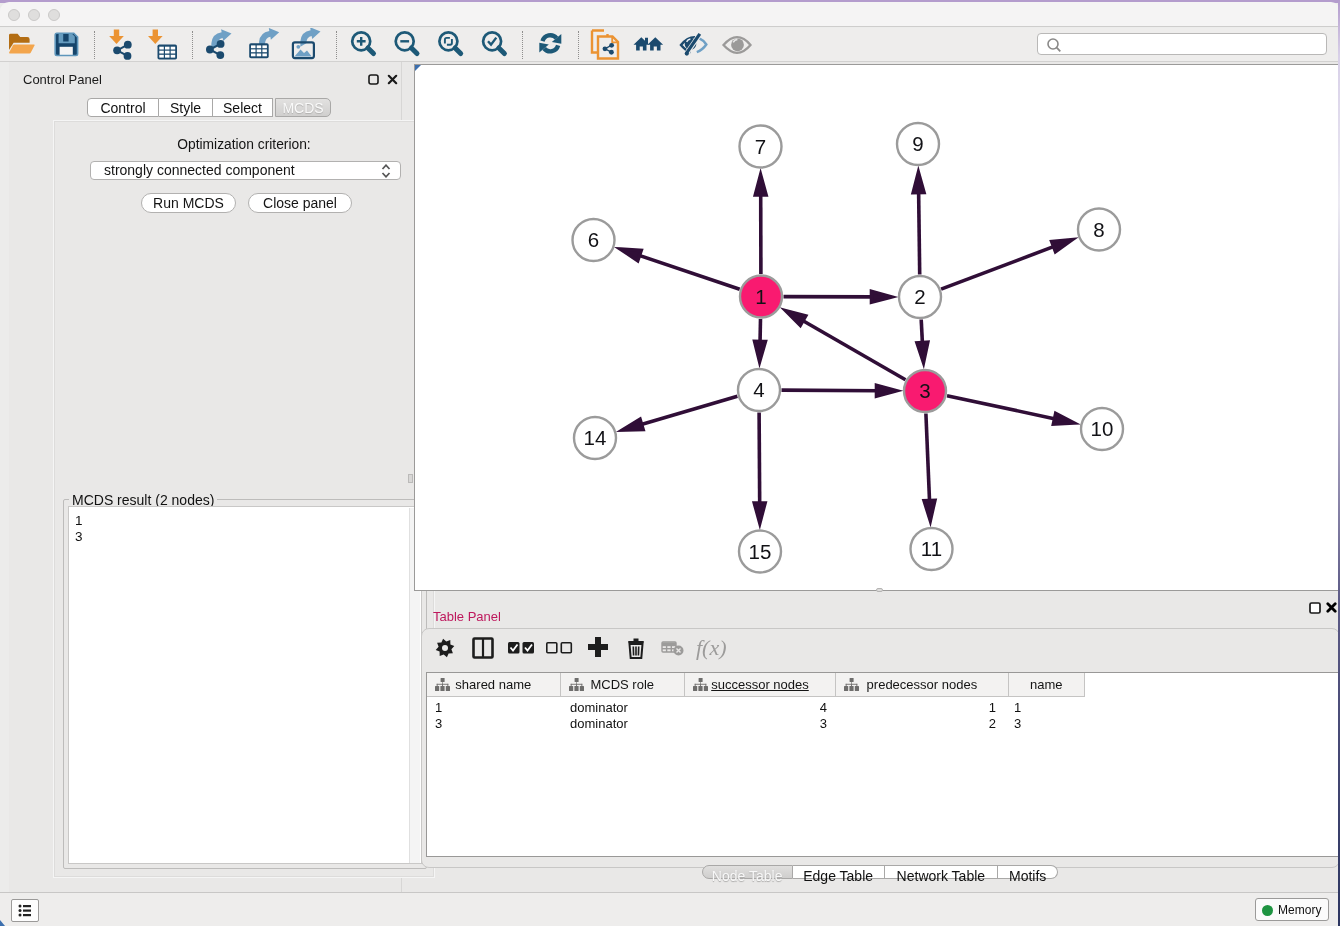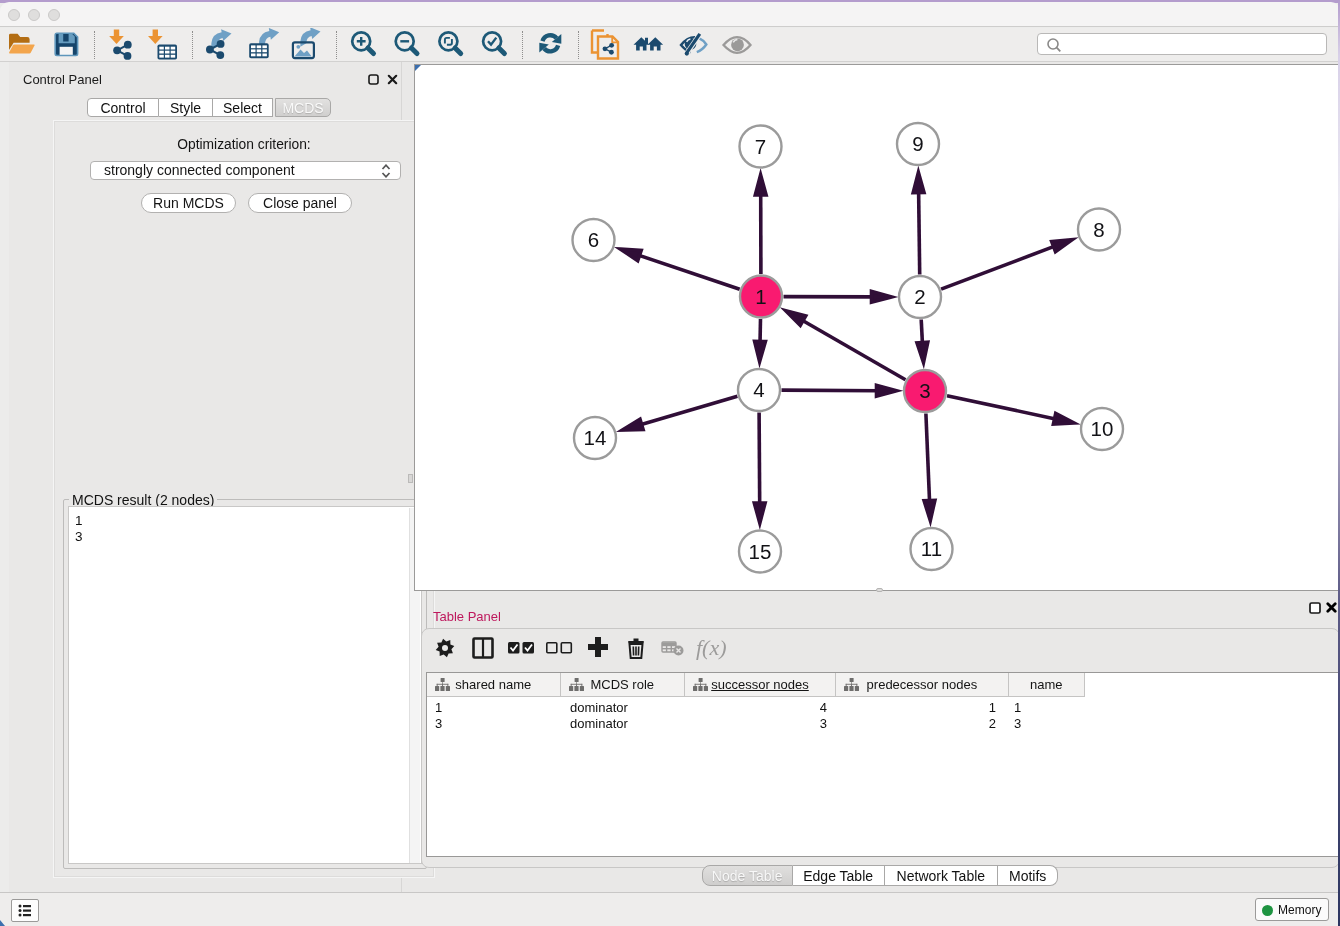--- a/index.html
+++ b/index.html
@@ -58,21 +58,21 @@
 
 #tablepanel { position:absolute; left:405px; top:532px; width:929px; height:296px; }
 #tp-title { position:absolute; left:19px; top:8px; font-size:13px; color:#be185d;margin-top:7px; }
 #tp-box { position:absolute; left:7px; top:34px; width:919px; height:240px;
   background:#e9e8e7; border:1px solid #c8c7c6; border-radius:8px; }
 #tbl { position:absolute; left:4px; top:43px; width:915px; height:185px; background:#fff;
   border:1px solid #999897; }
 .th { position:absolute; top:0; height:23px; background:#f3f2f1; border-right:1px solid #c5c4c3;
   font-size:13px; color:#141414; text-align:center; line-height:23px; }
 .td { position:absolute; font-size:13px; color:#111; height:16px; line-height:16px; }
-.tabb { position:absolute; height:21px; background:#fff; border:1px solid #a9a8a7;
+.tabb { position:absolute; height:14px; background:#fff; border:1px solid #a9a8a7;
   font-size:14px; color:#111; text-align:center; line-height:20px; }
 
 #statusbar { left:0; top:892px; width:1340px; height:34px; background:#eeedec;
   border-top:1px solid #c8c7c6; }
 #listbtn { position:absolute; left:11px; top:6px; width:28px; height:23px; background:#fdfdfd;
   border:1px solid #9b9a99; border-radius:2px; }
 #membtn { position:absolute; left:1254.5px; top:5px; width:74.5px; height:23px; background:#fbfbfb;
   border:1px solid #9b9a99; border-radius:3px; font-size:12px; color:#111;
   text-align:center; line-height:22px; }
 </style></head>

